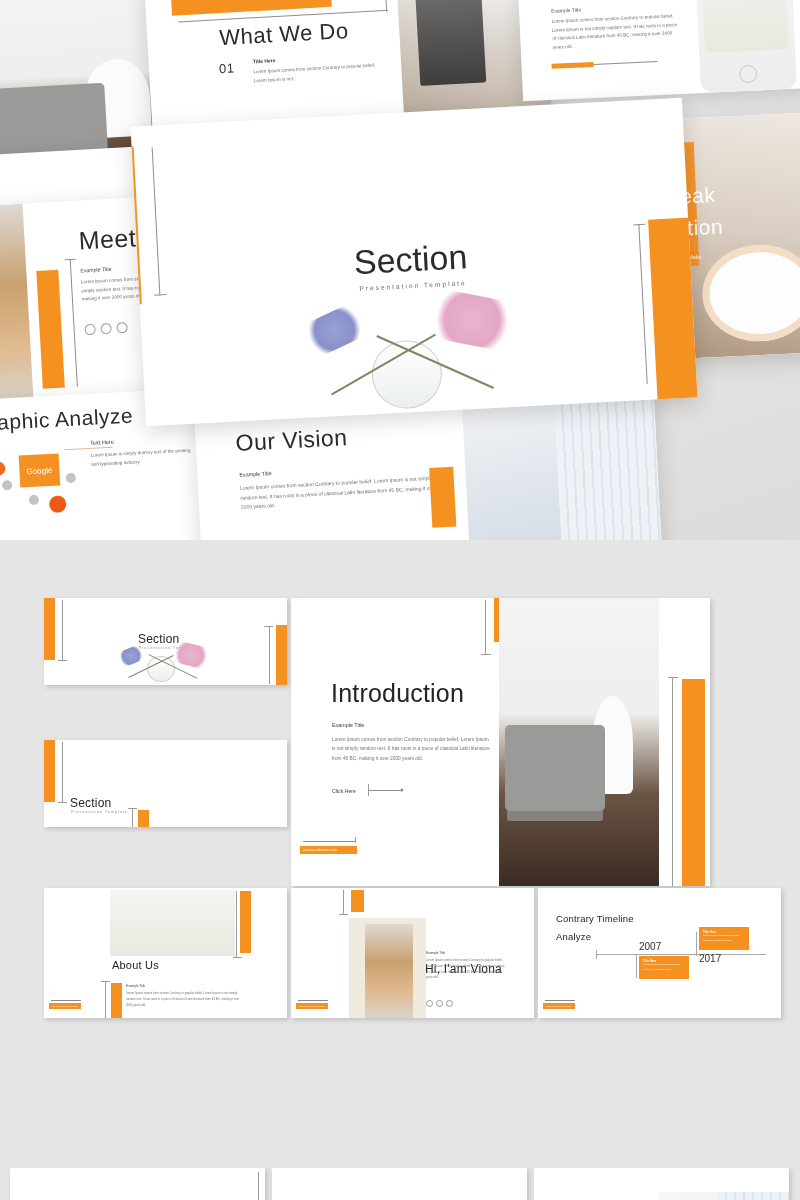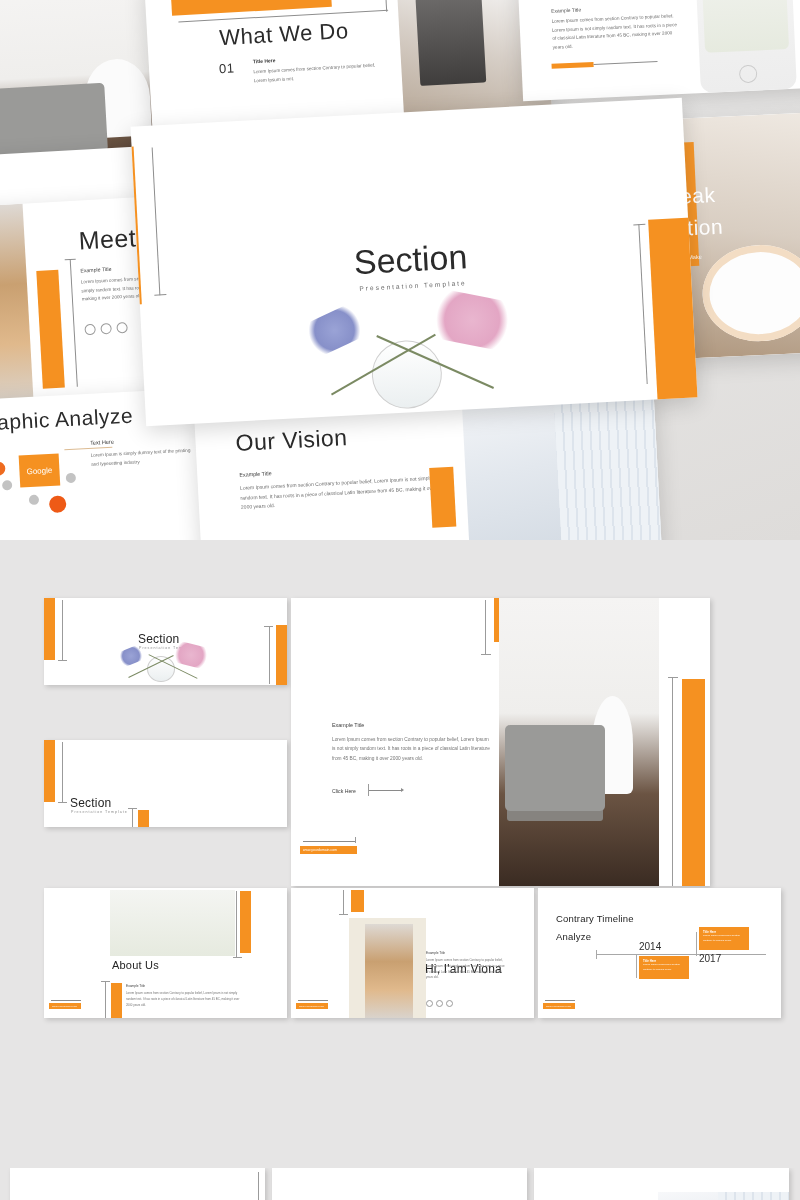--- a/index.html
+++ b/index.html
@@ -276,20 +276,21 @@
       <div class="orange" style="left:94px;top:70px;width:11px;height:18px;"></div>
       <div class="vbar" style="left:88px;top:68px;height:20px;"></div>
       <div class="vcap" style="left:84px;top:68px;width:9px;"></div>
     </div>
 
     <div class="slide" style="left:291px;top:58px;width:419px;height:288px;">
       <div class="orange" style="left:203px;top:0px;width:27px;height:44px;"></div>
       <div class="vbar" style="left:194px;top:2px;height:54px;"></div>
       <div class="vcap" style="left:190px;top:56px;width:10px;"></div>
 
+      <div class="s-title" style="left:40px;top:81px;font-size:25px;">Introduction</div>
       <div class="s-sub" style="left:41px;top:124px;font-size:5.4px;">Example Title</div>
       <div class="s-body" style="left:41px;top:137px;width:160px;font-size:4.8px;">Lorem Ipsum comes from section Contrary to popular belief, Lorem Ipsum is not simply random text. It has roots in a piece of classical Latin literature from 45 BC, making it over 2000 years old.</div>
       <div class="s-sub" style="left:41px;top:190px;font-size:5.2px;">Click Here</div>
       <div class="vbar" style="left:77px;top:186px;height:12px;"></div>
       <div class="arrow-line" style="left:78px;top:192px;width:33px;"></div>
       <div class="arrow-head" style="left:110px;top:190px;"></div>
 
       <div class="arrow-line" style="left:12px;top:243px;width:53px;"></div>
       <div class="vbar" style="left:64px;top:239px;height:6px;"></div>
       <div class="s-badge" style="left:9px;top:248px;width:57px;height:8px;font-size:3.3px;">www.yourdomain.com</div>
@@ -335,21 +336,21 @@
     </div>
 
     <div class="slide" style="left:538px;top:348px;width:243px;height:130px;">
       <div class="s-title" style="left:18px;top:25px;font-size:9.5px;">Contrary Timeline</div>
       <div class="s-title" style="left:18px;top:43px;font-size:9.5px;">Analyze</div>
 
       <div class="tl-line" style="left:58px;top:66px;width:170px;"></div>
       <div class="tl-tick" style="left:58px;top:62px;height:9px;"></div>
 
       <div class="tl-tick" style="left:98px;top:66px;height:24px;"></div>
-      <div class="tl-year" style="left:101px;top:53px;font-size:10px;">2014</div>
+      <div class="tl-year" style="left:101px;top:53px;font-size:10px;">2007</div>
       <div class="tl-box" style="left:101px;top:68px;width:50px;height:23px;">
         <span class="tb-t" style="font-size:2.9px;">Title Here</span>
         <span class="tb-b" style="font-size:2.5px;">Lorem Ipsum comes from section Contrary to popular belief</span>
       </div>
 
       <div class="tl-tick" style="left:158px;top:44px;height:24px;"></div>
       <div class="tl-year" style="left:161px;top:65px;font-size:10px;">2017</div>
       <div class="tl-box" style="left:161px;top:39px;width:50px;height:23px;">
         <span class="tb-t" style="font-size:2.9px;">Title Here</span>
         <span class="tb-b" style="font-size:2.5px;">Lorem Ipsum comes from section Contrary to popular belief</span>

